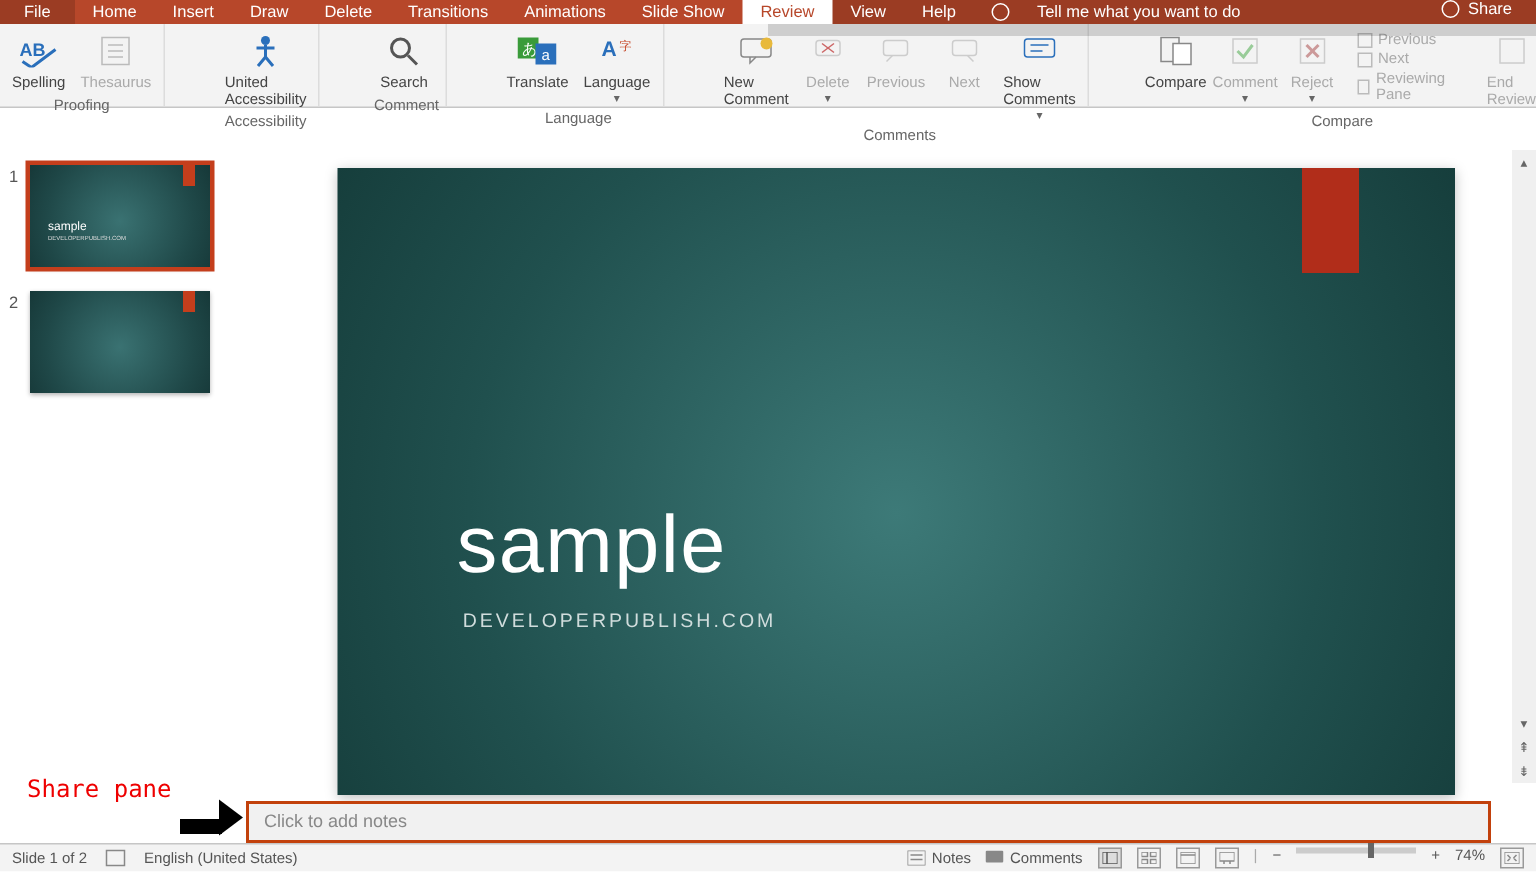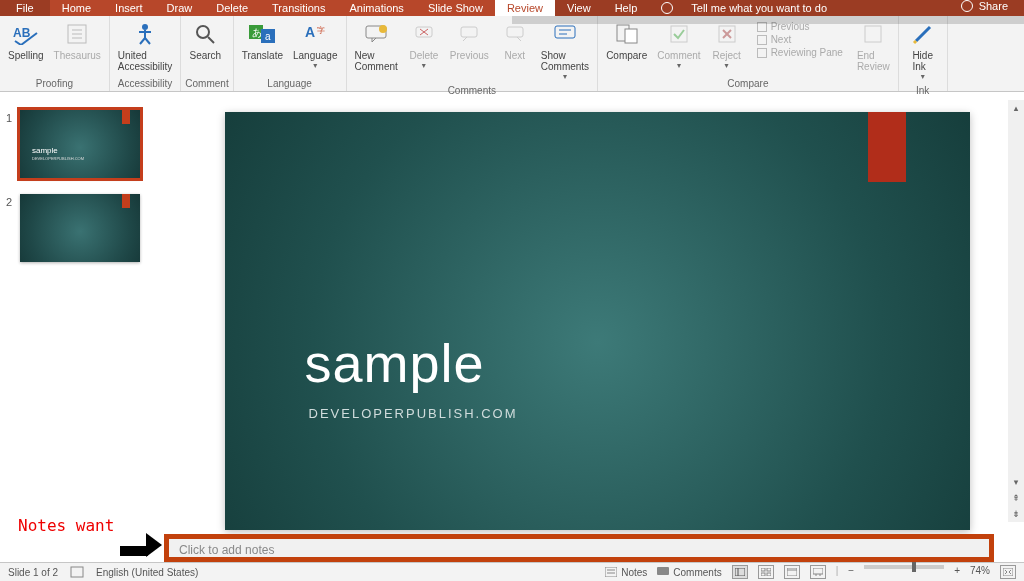--- a/index.html
+++ b/index.html
@@ -10,21 +10,21 @@
 .title-bar::before { content: ""; position: absolute; top: 0; left: 50%; right: 0; height: 24px; background: rgba(0,0,0,0.15); z-index: 0; }
 .tab { padding: 0 12px; display: flex; align-items: center; cursor: pointer; position: relative; z-index: 1; }
 .tab.file { background: rgba(0,0,0,0.15); padding: 0 16px; }
 .tab.active { background: #fff; color: #b7472a; }
 .tell-me { display: flex; align-items: center; gap: 18px; padding: 0 12px; z-index: 1; }
 .tell-me .bulb { width: 12px; height: 12px; border: 1px solid #fff; border-radius: 50%; position: relative; }
 .share { margin-left: auto; padding: 0 16px; display: flex; align-items: flex-start; gap: 6px; z-index: 1; }
 .share-icon { width: 12px; height: 12px; border: 1px solid #fff; border-radius: 50%; }
 
 
-.ribbon { height: 76px; background: #f3f3f3; border-bottom: 1px solid #c6c6c6; display: flex; }
+.ribbon { height: 56px; background: #f3f3f3; border-bottom: 1px solid #c6c6c6; display: flex; gap: 32px; }
 .ribbon-group { border-right: 1px solid #dcdcdc; display: flex; flex-direction: column; padding: 2px 4px 0; }
 .ribbon-group-items { display: flex; flex: 1; align-items: flex-start; gap: 2px; }
 .ribbon-group-label { font-size: 10px; color: #666; text-align: center; padding: 2px 0; }
 .ribbon-btn { display: flex; flex-direction: column; align-items: center; padding: 2px 4px; font-size: 10px; color: #444; cursor: pointer; min-width: 40px; }
 .ribbon-btn.disabled { color: #aaa; }
 .ribbon-icon { width: 28px; height: 28px; display: flex; align-items: center; justify-content: center; margin-bottom: 2px; }
 .ribbon-btn .caret { font-size: 8px; color: #666; }
 .small-item { font-size: 10px; color: #aaa; padding: 1px 4px; display: flex; align-items: center; gap: 4px; }
 .small-item .sq { width: 10px; height: 10px; border: 1px solid #bbb; }
 
@@ -48,21 +48,21 @@
 .vscroll { position: absolute; right: 0; top: 100px; bottom: 59px; width: 16px; background: #f0f0f0; }
 .vscroll .up, .vscroll .down { height: 16px; text-align: center; font-size: 9px; color: #666; cursor: pointer; line-height: 16px; }
 .vscroll .down2 { position: absolute; bottom: 0; width: 100%; }
 
 
 .notes-label { position: absolute; left: 18px; top: 516px; color: #e00; font-family: monospace; font-size: 16px; }
 .arrow { position: absolute; left: 120px; top: 540px; }
 .arrow-body { width: 28px; height: 10px; background: #000; display: inline-block; }
 .arrow-head { width: 0; height: 0; border-top: 12px solid transparent; border-bottom: 12px solid transparent; border-left: 16px solid #000; display: inline-block; vertical-align: middle; margin-left: -2px; position: relative; top: -7px; }
 
-.notes-pane { position: absolute; left: 164px; top: 534px; right: 30px; height: 28px; border: 5px solid #c2410c; background: #f1f1f1; padding: 4px 10px; font-size: 12px; color: #888; }
+.notes-pane { position: absolute; left: 164px; top: 534px; right: 30px; height: 28px; border: 2px solid #c2410c; background: #f1f1f1; padding: 4px 10px; font-size: 12px; color: #888; }
 
 
 .status-bar { position: absolute; bottom: 0; left: 0; right: 0; height: 19px; background: #f3f3f3; border-top: 1px solid #c6c6c6; display: flex; align-items: center; font-size: 10px; color: #555; padding: 0 8px; gap: 12px; }
 .status-right { margin-left: auto; display: flex; gap: 10px; }
 .view-btn { width: 16px; height: 14px; border: 1px solid #999; cursor: pointer; display: flex; align-items: center; justify-content: center; }
 .view-btn.active { background: #ddd; }
 .zoom-slider { width: 80px; height: 4px; background: #ccc; position: relative; }
 .zoom-slider .handle { position: absolute; left: 60%; top: -3px; width: 4px; height: 10px; background: #666; }
 .sep { color: #aaa; }
 
@@ -342,21 +342,21 @@
 
 <div class="vscroll">
   <div class="up">▴</div>
   <div class="down2">
     <div class="up">▾</div>
     <div class="up">⇞</div>
     <div class="up">⇟</div>
   </div>
 </div>
 
-<div class="notes-label">Notes want</div>
+<div class="notes-label">Share pane</div>
 <div class="arrow">
   <span class="arrow-body"></span><span class="arrow-head"></span>
 </div>
 
 <div class="notes-pane">Click to add notes</div>
 
 <div class="status-bar">
   <span>Slide 1 of 2</span>
   <span>
     <svg width="14" height="12">

